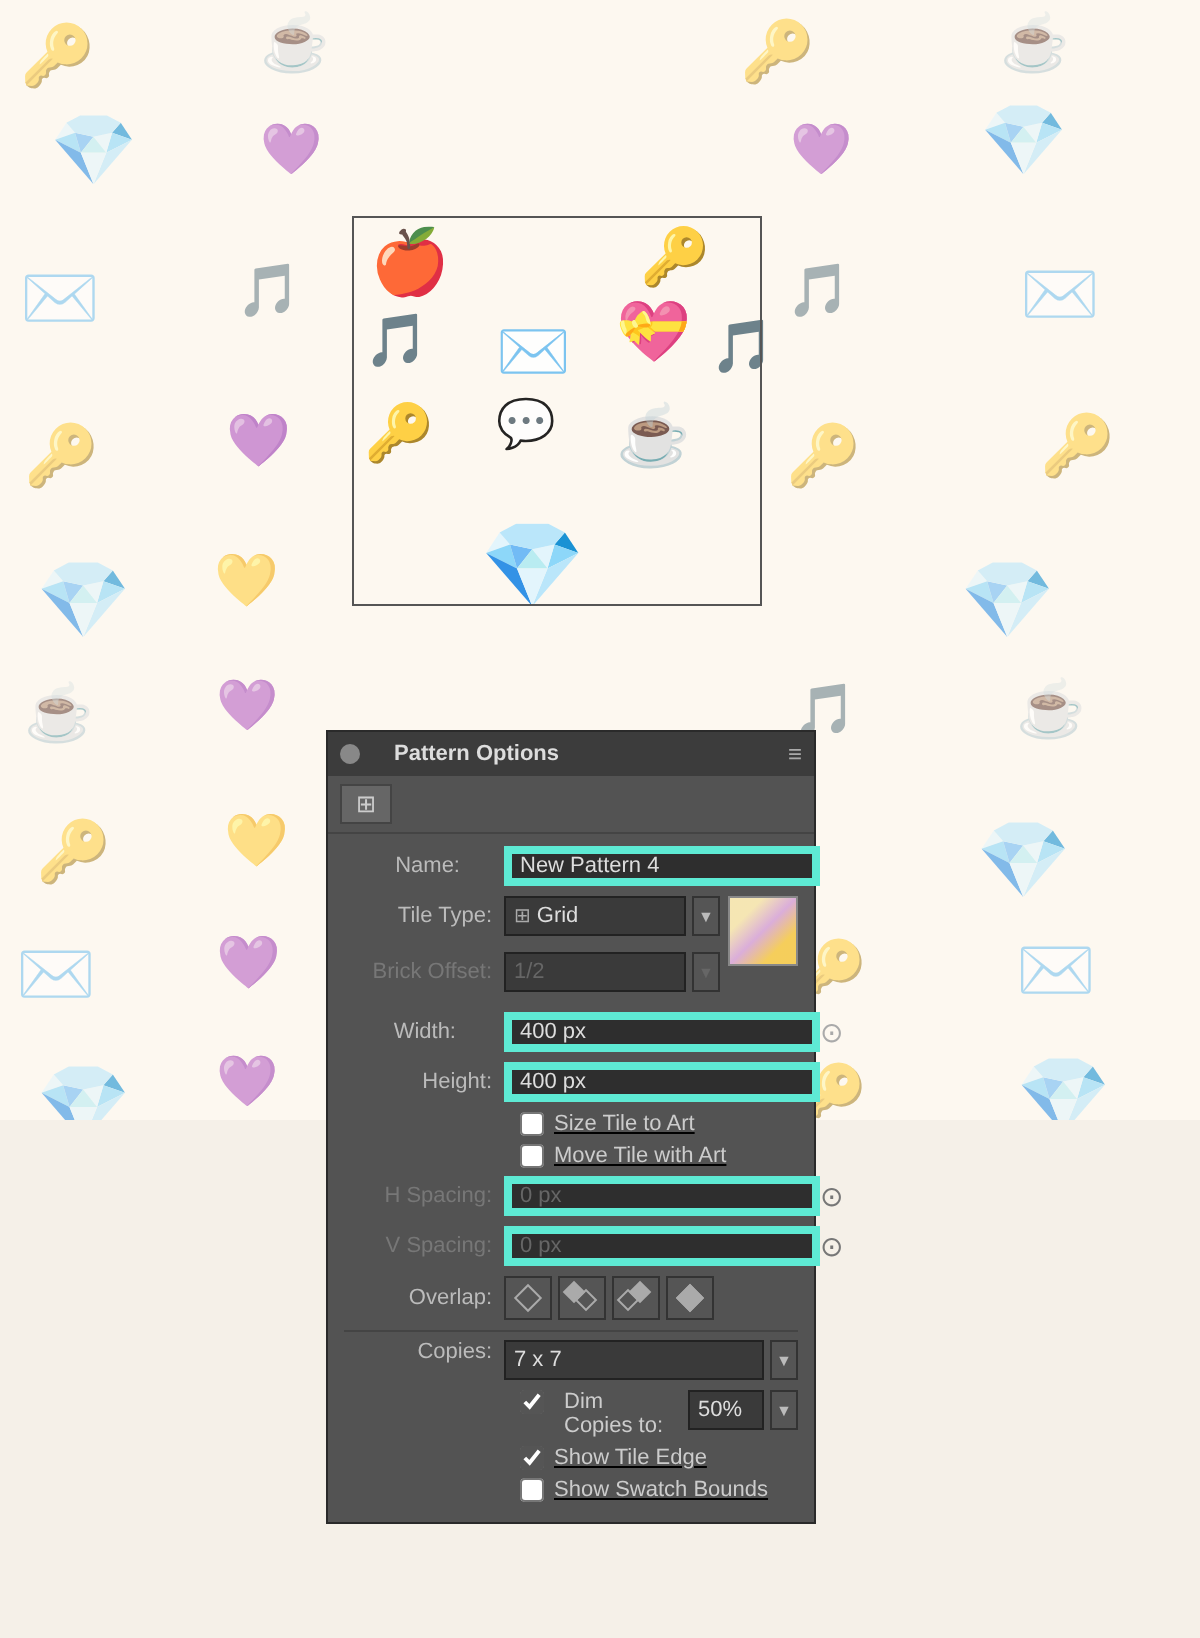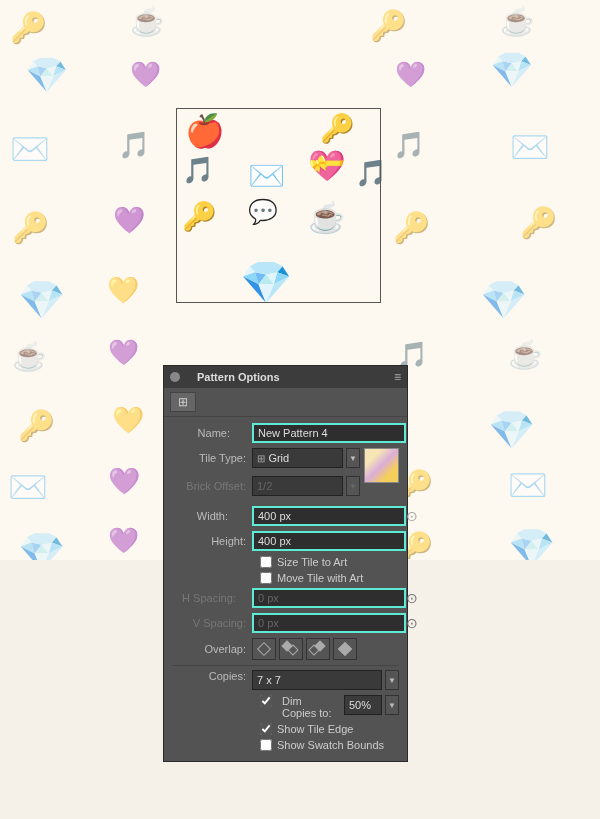--- a/index.html
+++ b/index.html
@@ -116,28 +116,28 @@
       color: #bbb;
       text-align: right;
       flex-shrink: 0;
     }
 
     .label-name { width: 80px; padding-right: 22px; }
     .label-tiletype { width: 80px; padding-right: 6px; }
     .label-brick { width: 80px; padding-right: 6px; color: #777; }
     .label-width { width: 80px; padding-right: 24px; }
     .label-height { width: 80px; padding-right: 6px; }
-    .label-hspacing { width: 80px; padding-right: 6px; color: #777; text-align: center; }
+    .label-hspacing { width: 80px; padding-right: 6px; color: #777; }
     .label-vspacing { width: 80px; padding-right: 6px; color: #777; }
     .label-overlap { width: 80px; padding-right: 6px; }
     .label-copies { width: 80px; padding-right: 6px; }
 
     .text-input {
       background: #2e2e2e;
-      border: 2px solid #5eead4;
+      border: 4px solid #5eead4;
       color: #ddd;
       height: 20px;
       padding: 0 4px;
       font-size: 11px;
       flex: 1;
     }
 
     .text-input-disabled {
       color: #666;
     }
@@ -185,20 +185,21 @@
       flex-direction: column;
       flex: 1;
       gap: 4px;
     }
 
     .checkbox-row {
       display: flex;
       align-items: center;
       margin-bottom: 4px;
       padding-left: 88px;
+      text-decoration: underline;
     }
 
     .checkbox-input {
       width: 12px;
       height: 12px;
       margin-right: 5px;
       cursor: pointer;
       accent-color: #555;
     }
 

